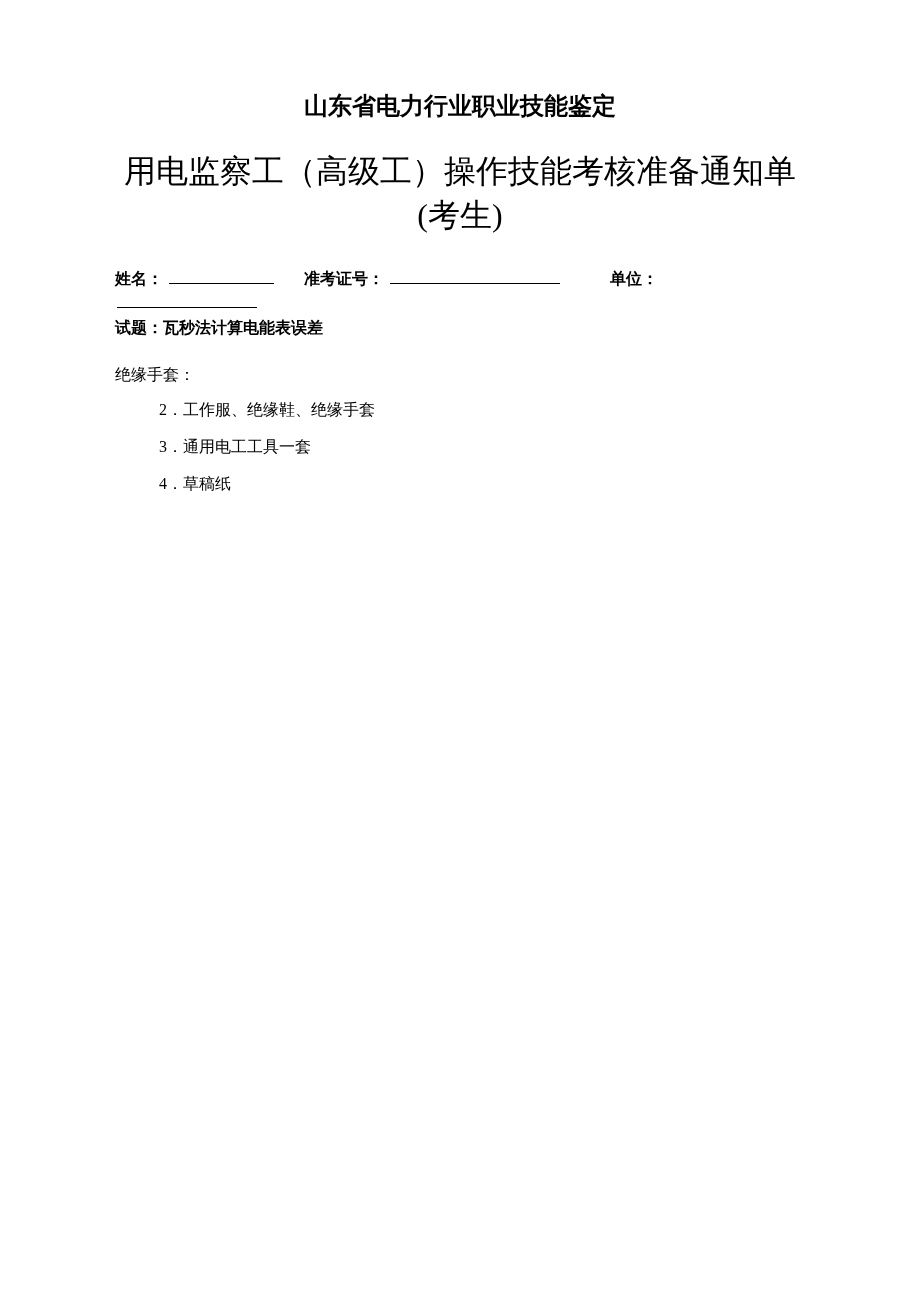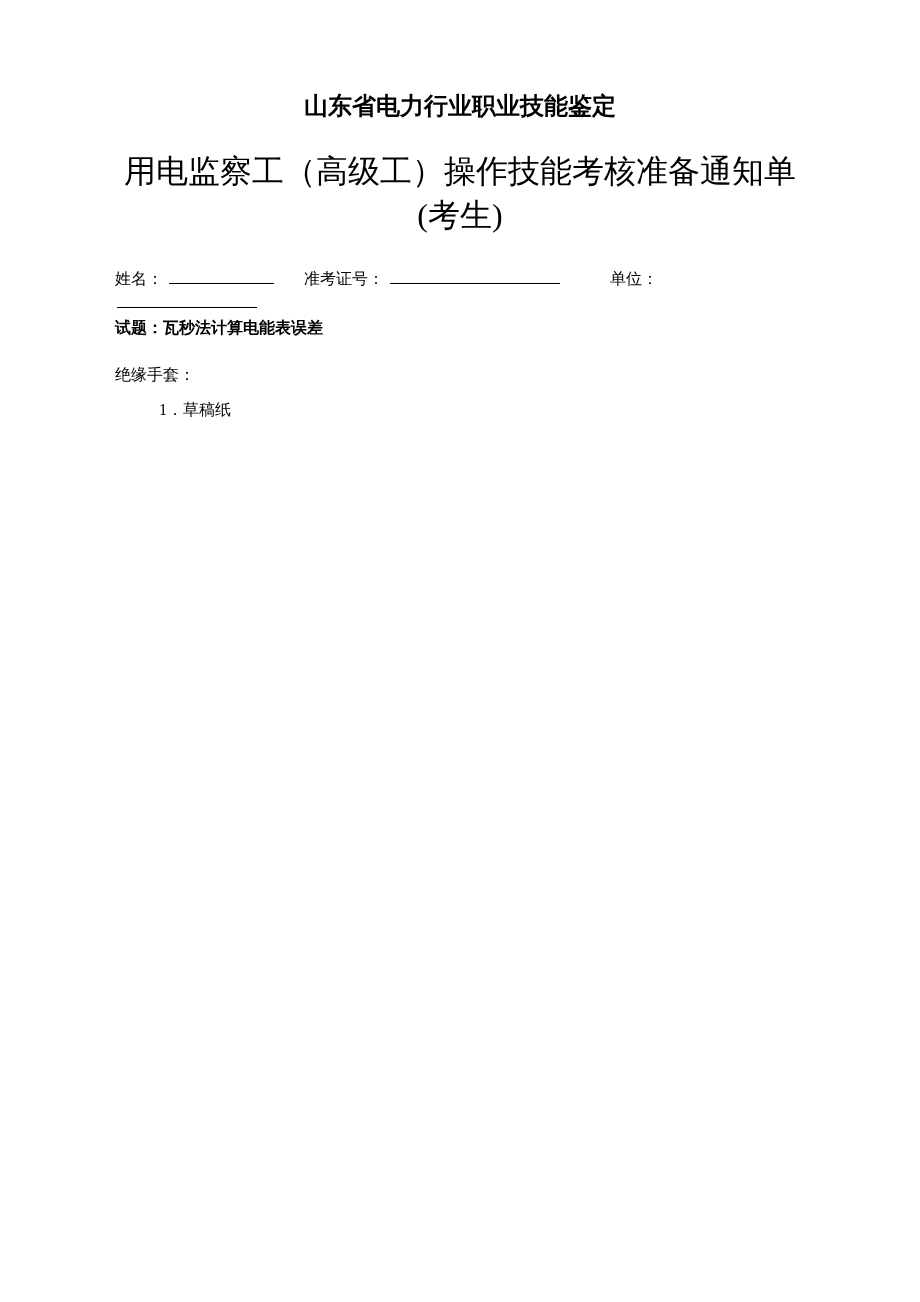--- a/index.html
+++ b/index.html
@@ -22,21 +22,21 @@
       margin-bottom: 28px;
     }
     .title-2 {
       text-align: center;
       font-size: 32px;
       font-weight: normal;
       margin-bottom: 28px;
     }
     .info-row {
       font-size: 16px;
-      font-weight: normal;
+      font-weight: bold;
       margin-bottom: 6px;
     }
     .info-row .label {
       display: inline;
     }
     .info-row .blank {
       display: inline-block;
       border-bottom: 1px solid #000;
       height: 18px;
       vertical-align: baseline;
@@ -93,14 +93,16 @@
   <span class="blank blank-unit"></span>
 </div>
 
 <div class="topic-row">
   <span>试题：</span><span>瓦秒法计算电能表误差</span>
 </div>
 
 <div class="section-label">绝缘手套：</div>
 
 <div class="list">
-  <div class="list-item">1．草稿纸</div>
+  <div class="list-item">2．工作服、绝缘鞋、绝缘手套</div>
+  <div class="list-item">3．通用电工工具一套</div>
+  <div class="list-item">4．草稿纸</div>
 </div>
 
 </body></html>

